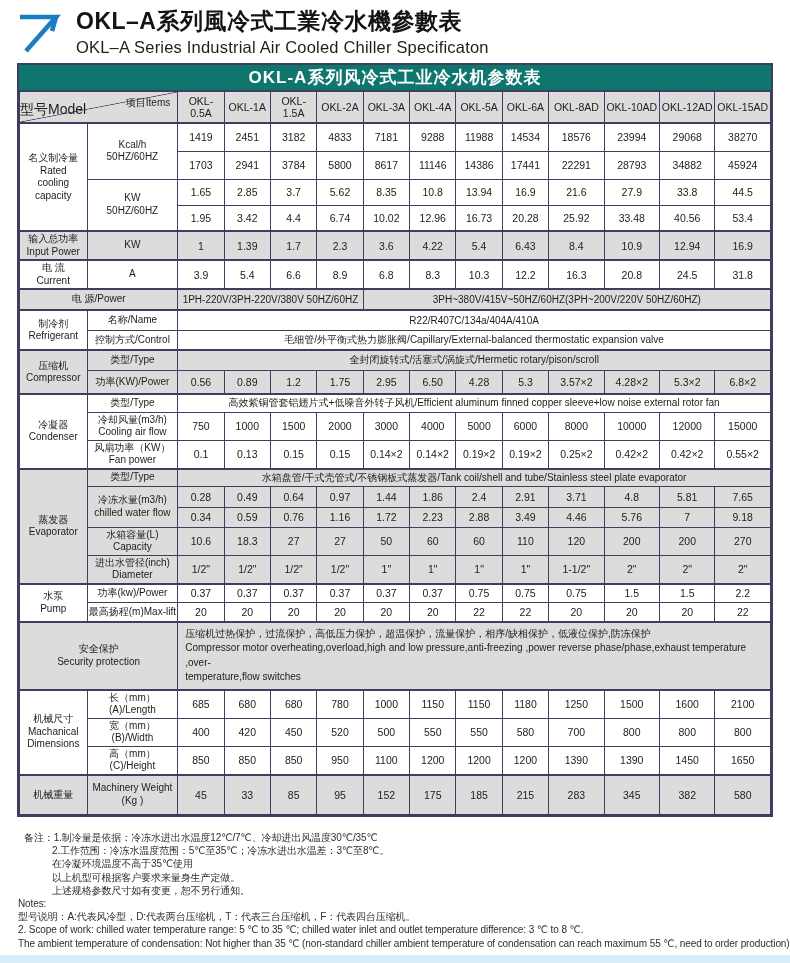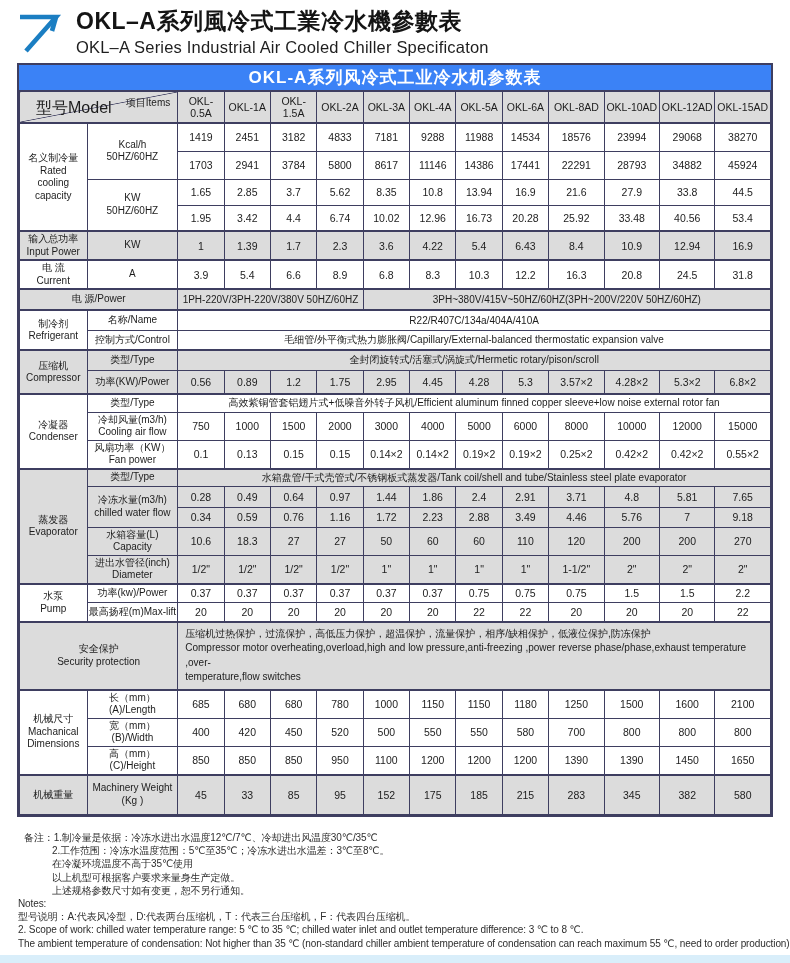--- a/index.html
+++ b/index.html
@@ -8,38 +8,38 @@
     position:relative; background:#ffffff; overflow:hidden;
     font-family:"Liberation Sans","DejaVu Sans",sans-serif; color:#1c1c1c;
   }
   
   .hdr { padding:6px 12px 0 76px; }
   .title-zh { font-size:23px; font-weight:bold; letter-spacing:.5px; line-height:30px; color:#141414;}
   .title-en { font-size:16.5px; font-weight:500; letter-spacing:.2px; line-height:22px; color:#1e1e1e;}
   .arrow { position:absolute; left:13px; top:5px; }
   
   .tblwrap { margin:5px 17px 0 17px; border:2px solid #3e3e60; }
-  .caption { background:#3b82f6; color:#fff; text-align:center; font-size:17px;
+  .caption { background:#0f766e; color:#fff; text-align:center; font-size:17px;
              font-weight:bold; height:25px; line-height:25px; letter-spacing:1px; }
   table { border-collapse:collapse; width:100%; table-layout:fixed; }
   td,th { border:1px solid #3e3e60; text-align:center; vertical-align:middle;
           padding:1px; overflow:hidden; }
   thead th { font-size:10.5px; font-weight:normal; background:#dcdcdc; height:32px; }
   tr.sg td { background:#dcdcdc; }
   tr.sw td { background:#ffffff; }
   tr.sec td, tr.sec th { border-top-width:2px; }
   td.g, td.i { white-space:pre-line; font-size:10px; line-height:12.5px; }
   td.s { font-size:10px; }
   td.sl { text-align:left; font-size:10px; padding:4px 7px; white-space:pre-line; line-height:14.5px; }
   td.v { font-size:10.5px; }
   th.corner { position:relative; padding:0;
     background-image:linear-gradient(to bottom right,
       transparent calc(50% - 0.7px), #3e3e60 50%, transparent calc(50% + 0.7px));
   }
-  .c-model { position:absolute; left:16px; bottom:3px; font-size:16px; }
+  .c-model { position:absolute; left:0; bottom:3px; font-size:14px; }
   .c-items { position:absolute; right:7px; top:4px; font-size:10px; }
   
   .notes { margin:14px 0 0 18px; font-size:10px; line-height:13.2px; color:#2e2e2e; letter-spacing:-.1px; }
   .note { white-space:nowrap; }
   .note.i1 { padding-left:6px; }
   .note.i2 { padding-left:34px; }
   .footer-strip { position:absolute; left:0; bottom:0; width:100%; height:8px; background:#D9EEFA; }
 </style>
 </head>
 <body>
@@ -215,21 +215,21 @@
           <td class="i">类型/Type</td>
           <td colspan="12" class="s">全封闭旋转式/活塞式/涡旋式/Hermetic rotary/pison/scroll</td>
         </tr>
         <tr class="sg" style="height: 24px;">
           <td class="i">功率(KW)/Power</td>
           <td class="v">0.56</td>
           <td class="v">0.89</td>
           <td class="v">1.2</td>
           <td class="v">1.75</td>
           <td class="v">2.95</td>
-          <td class="v">4.45</td>
+          <td class="v">6.50</td>
           <td class="v">4.28</td>
           <td class="v">5.3</td>
           <td class="v">3.57×2</td>
           <td class="v">4.28×2</td>
           <td class="v">5.3×2</td>
           <td class="v">6.8×2</td>
         </tr>
         <tr class="sw sec" style="height: 18px;">
           <td rowspan="3" class="g">冷凝器
 Condenser</td>

